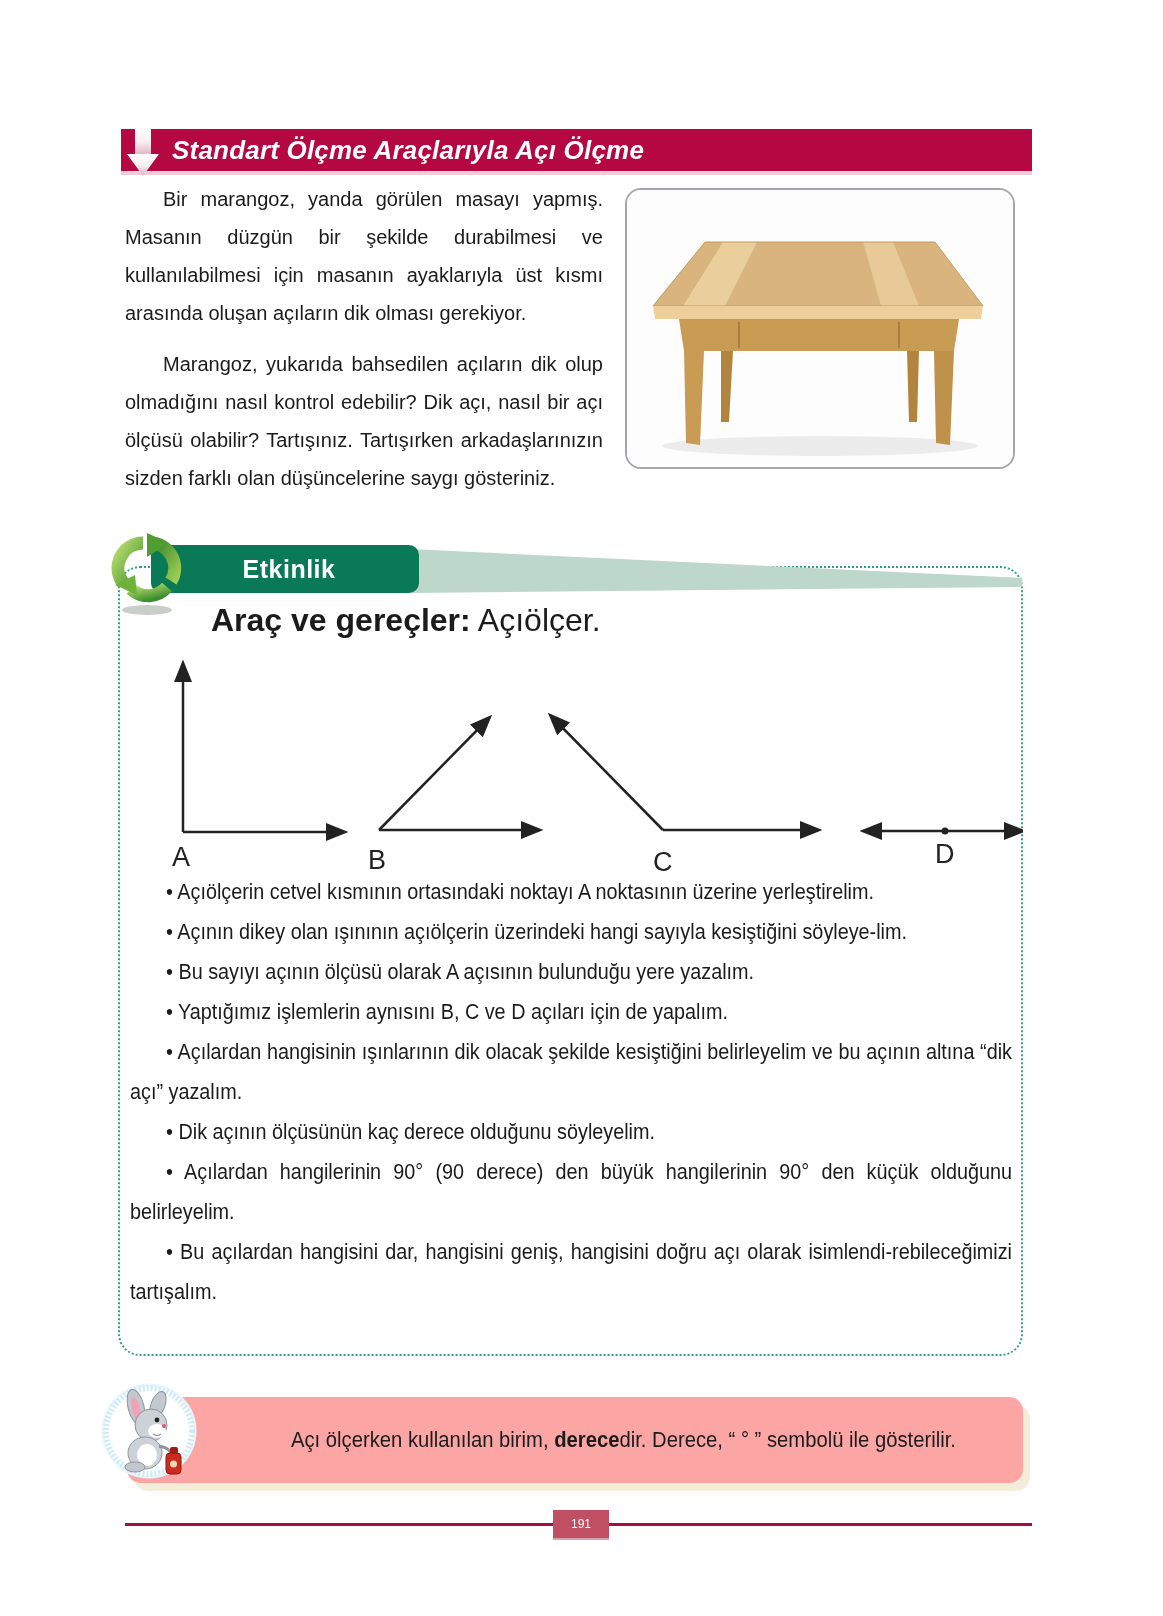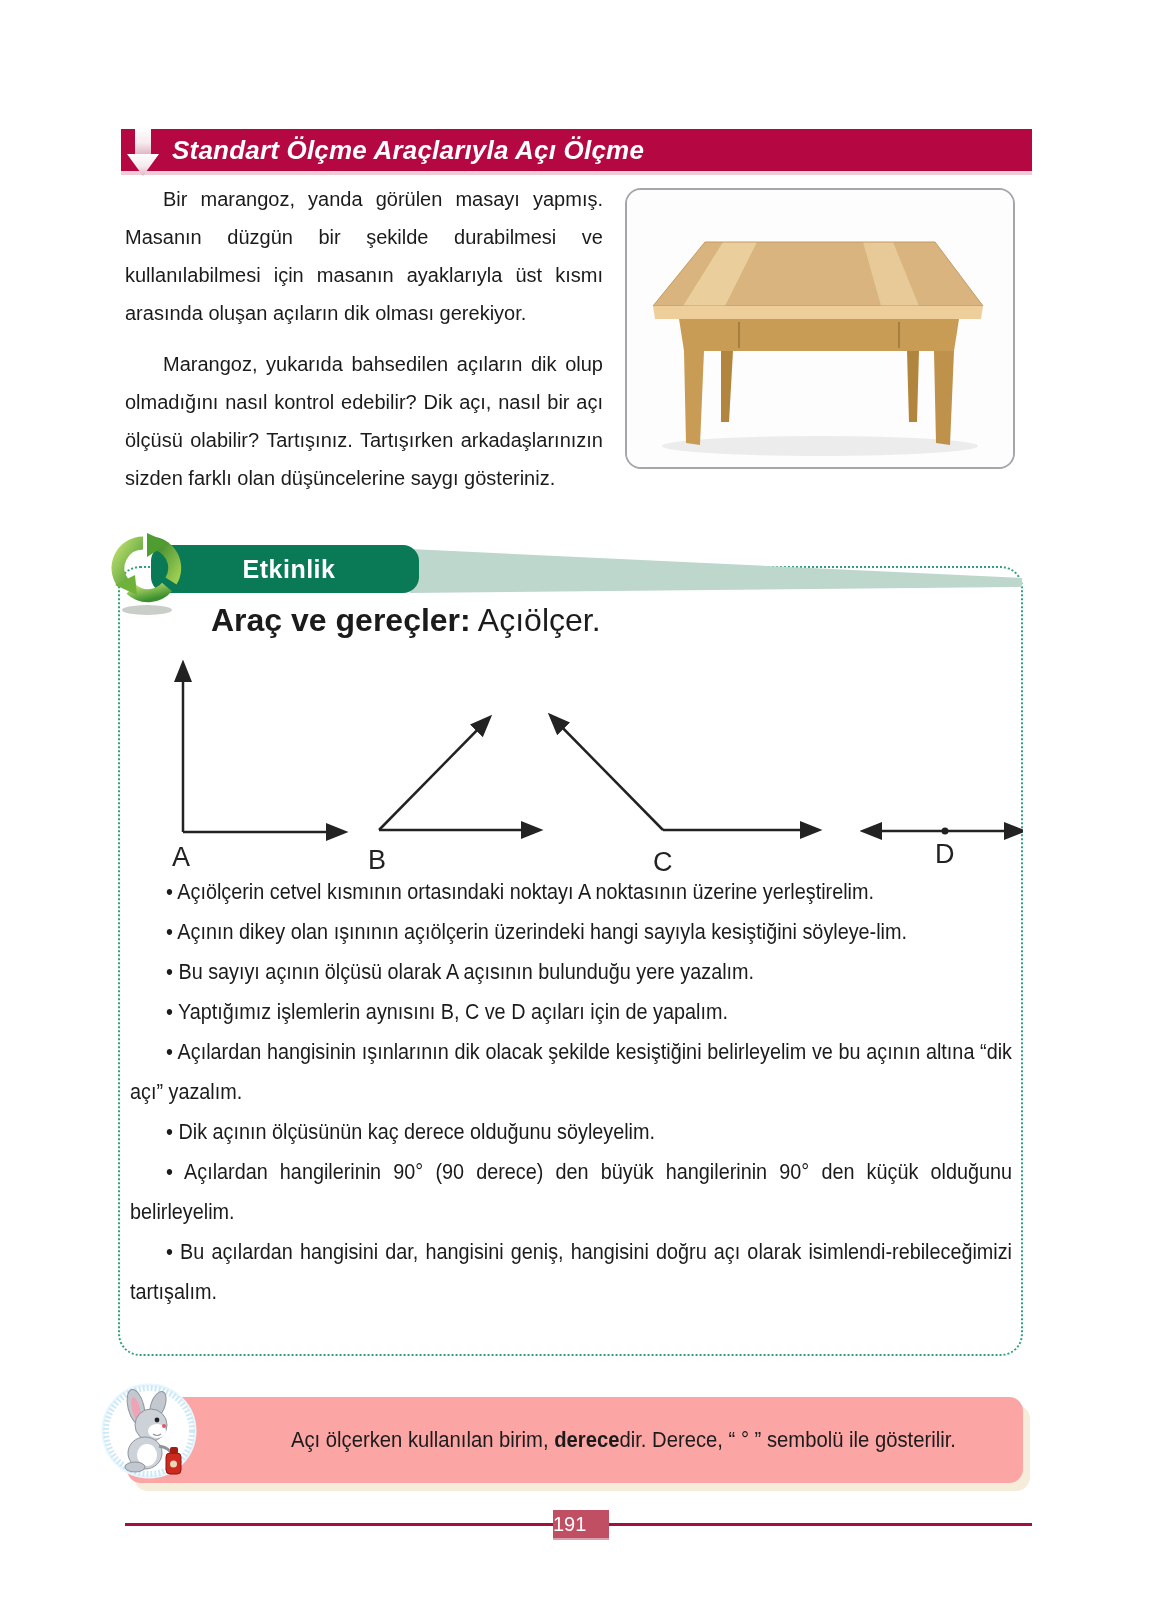--- a/index.html
+++ b/index.html
@@ -29,21 +29,21 @@
   .activity-box{
     position:absolute; left:118px; top:566px; width:901px; height:786px;
     border:2px dotted #2fa27d; border-radius:22px; background:#ffffff; z-index:0;
   }
   .wedge{
     position:absolute; left:410px; top:549px; width:612px; height:44px; background:#bdd7cc;
     clip-path:polygon(0 0, 100% 66%, 100% 86%, 0 100%); z-index:1;
   }
   .etk-bar{
     position:absolute; left:151px; top:545px; width:268px; height:48px;
-    background:#097a55; border-radius:16px; z-index:2;
+    background:#097a55; border-radius:10px; z-index:2;
     display:flex; align-items:center; justify-content:center;
   }
   .etk-bar span{color:#ffffff; font-size:25px; font-weight:bold; letter-spacing:0.5px; transform:translateX(4px);}
   .etk-icon{position:absolute; left:106px; top:527px; width:86px; height:90px; z-index:4;}
   .materials{position:absolute; left:172px; top:602px; font-size:32px; z-index:2;margin-left:39px;}
   .materials .b{font-weight:bold;}
   
   .diagram{position:absolute; left:118px; top:632px; width:905px; height:245px; z-index:2;}
   .diagram text{font-family:"Liberation Sans",sans-serif; font-size:27px; fill:#222222;}
   
@@ -60,21 +60,21 @@
     background:#fca5a5; border-radius:14px; box-shadow:7px 8px 0 0 #f6ecda; z-index:1;
     display:flex; align-items:center; justify-content:center; padding-left:96px; box-sizing:border-box;
   }
   .note-text{font-size:22px; transform:scaleX(0.92); white-space:nowrap;}
   .note-text .b{font-weight:bold;}
   .rabbit{position:absolute; left:101px; top:1382px; width:96px; height:100px; z-index:2;}
   
   .footer-line{position:absolute; left:125px; top:1523px; width:907px; height:3px; background:#a50f3c;}
   .footer-badge{
     position:absolute; left:553px; top:1510px; width:56px; height:28px; background:#c04f63;
-    color:#ffffff; font-size:20px; display:flex; align-items:center; z-index:2;
+    color:#ffffff; font-size:12px; display:flex; align-items:center; justify-content:center; z-index:2;
     border-bottom:2px solid #d8a1ac;
   }
 </style>
 </head>
 <body>
 
 <div class="page">
 
   <div class="header-bar"></div>
   <div class="header-strip"></div>

